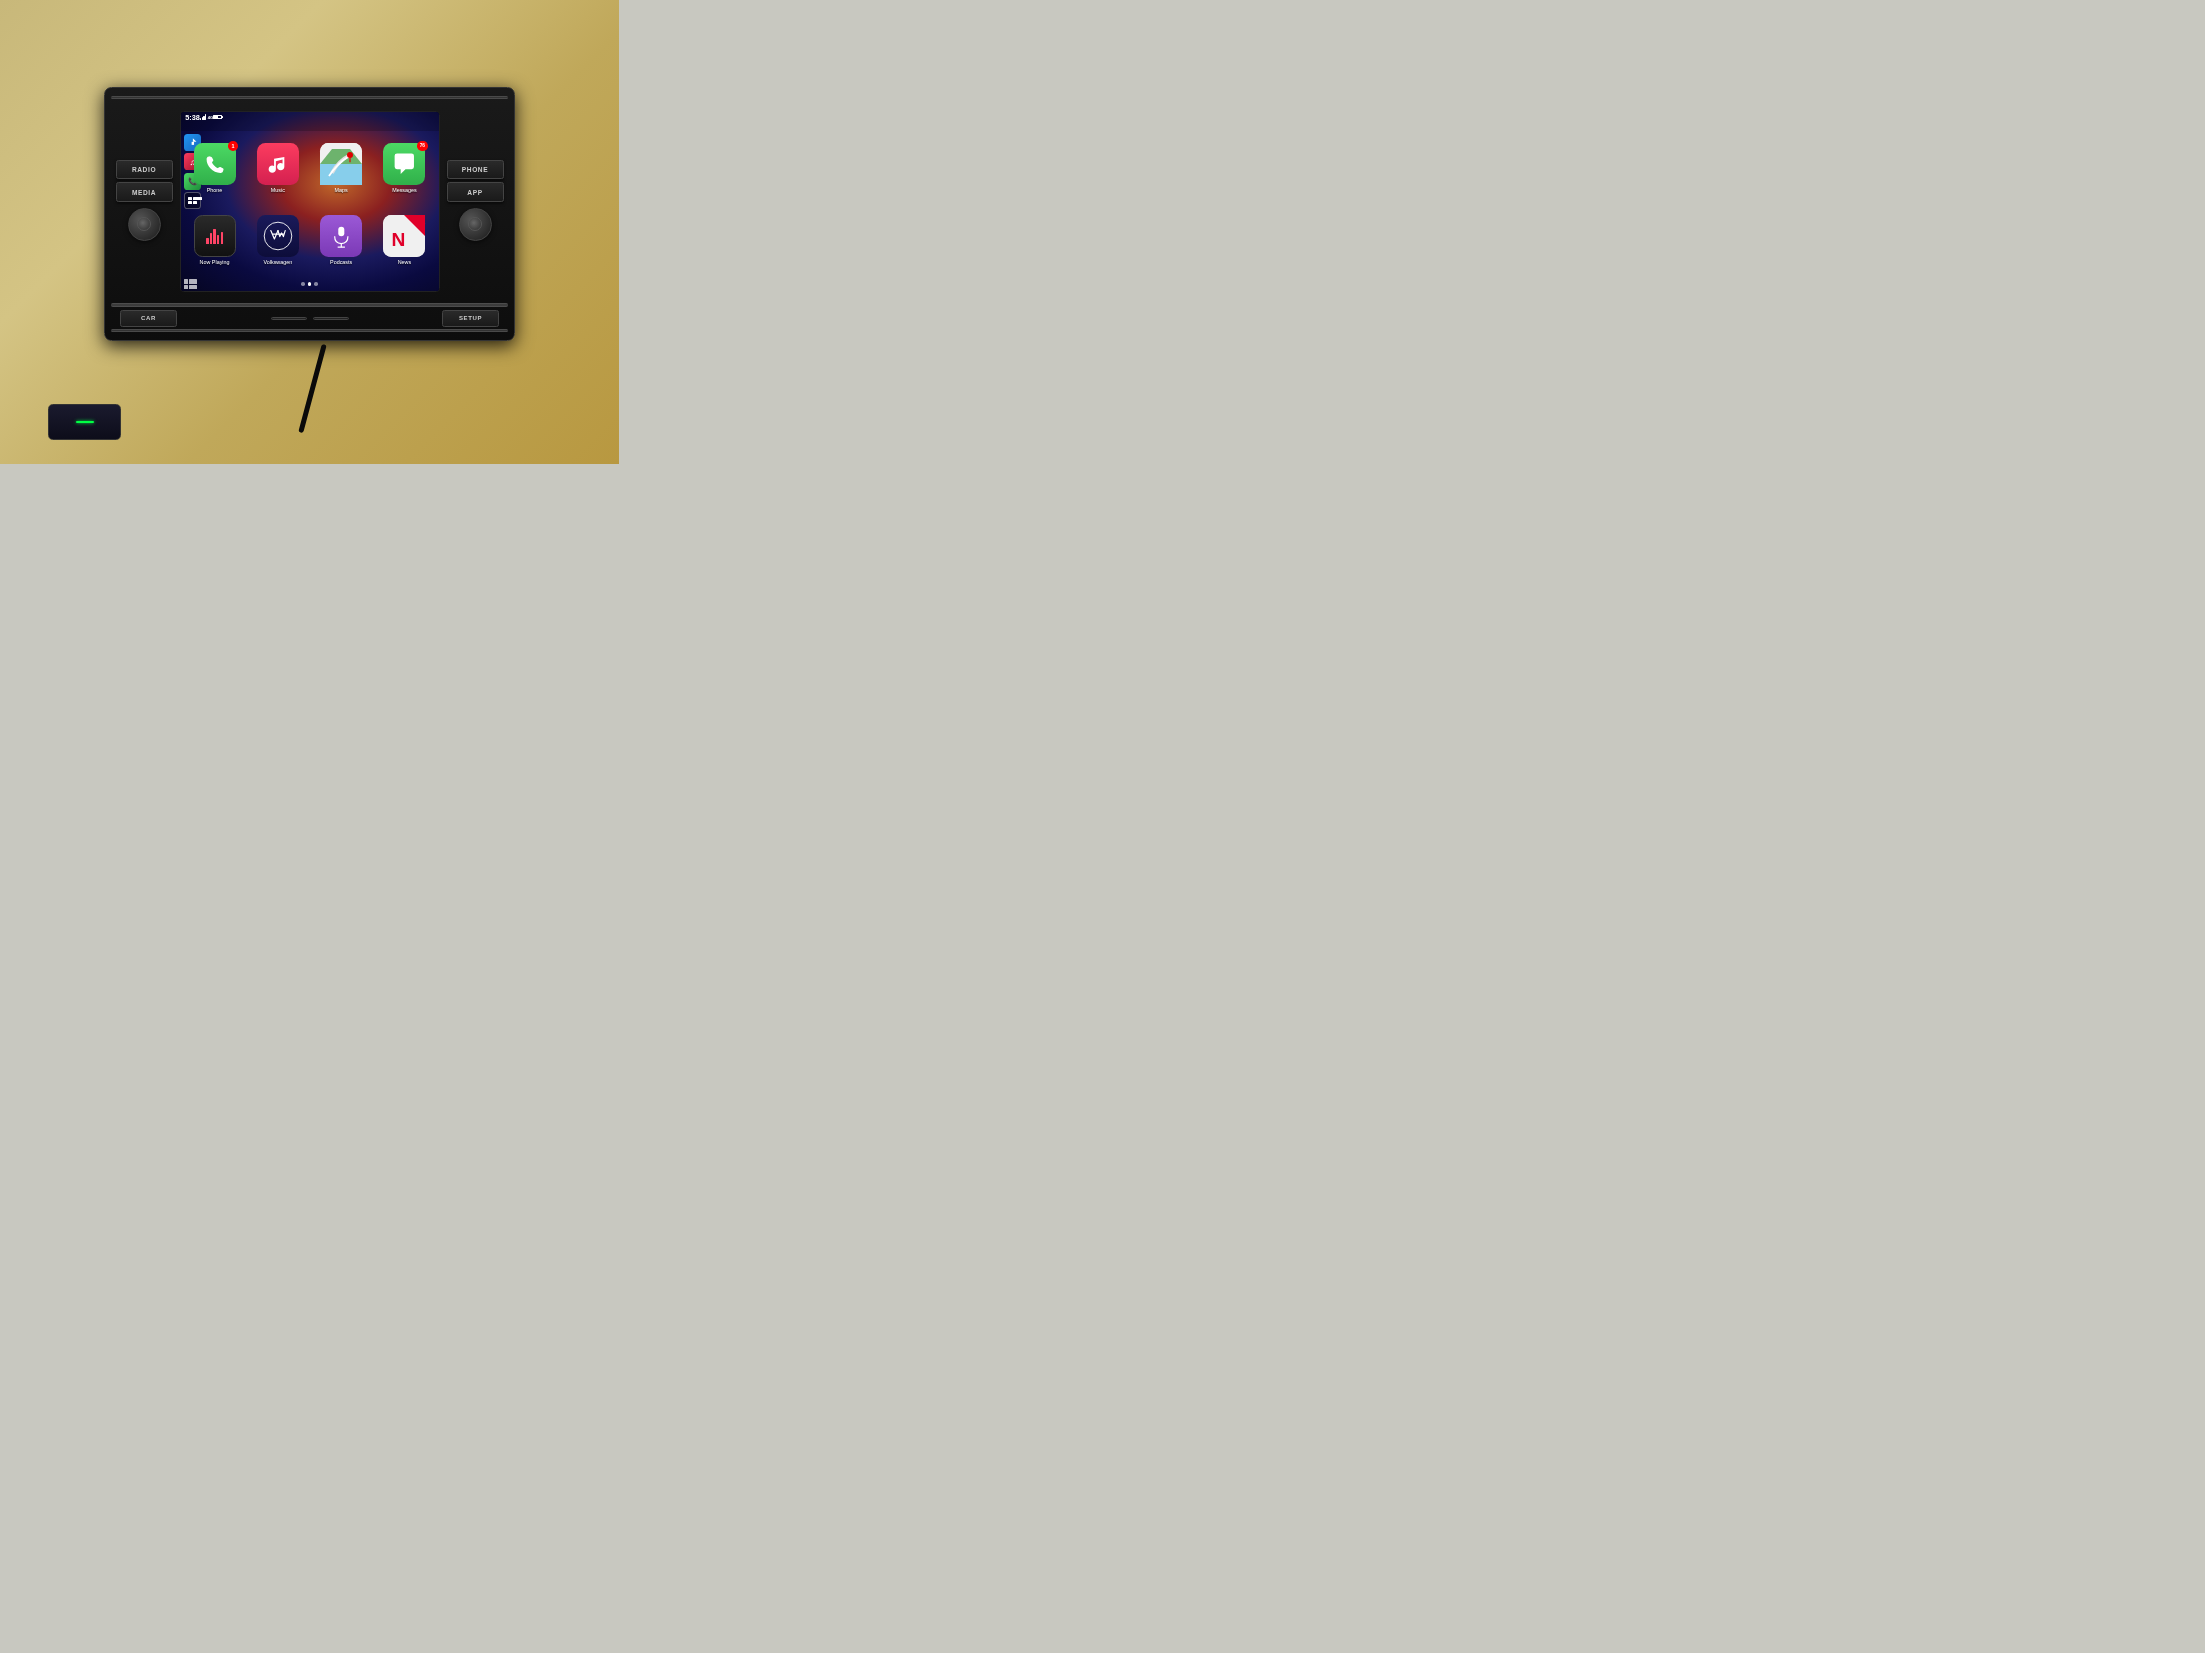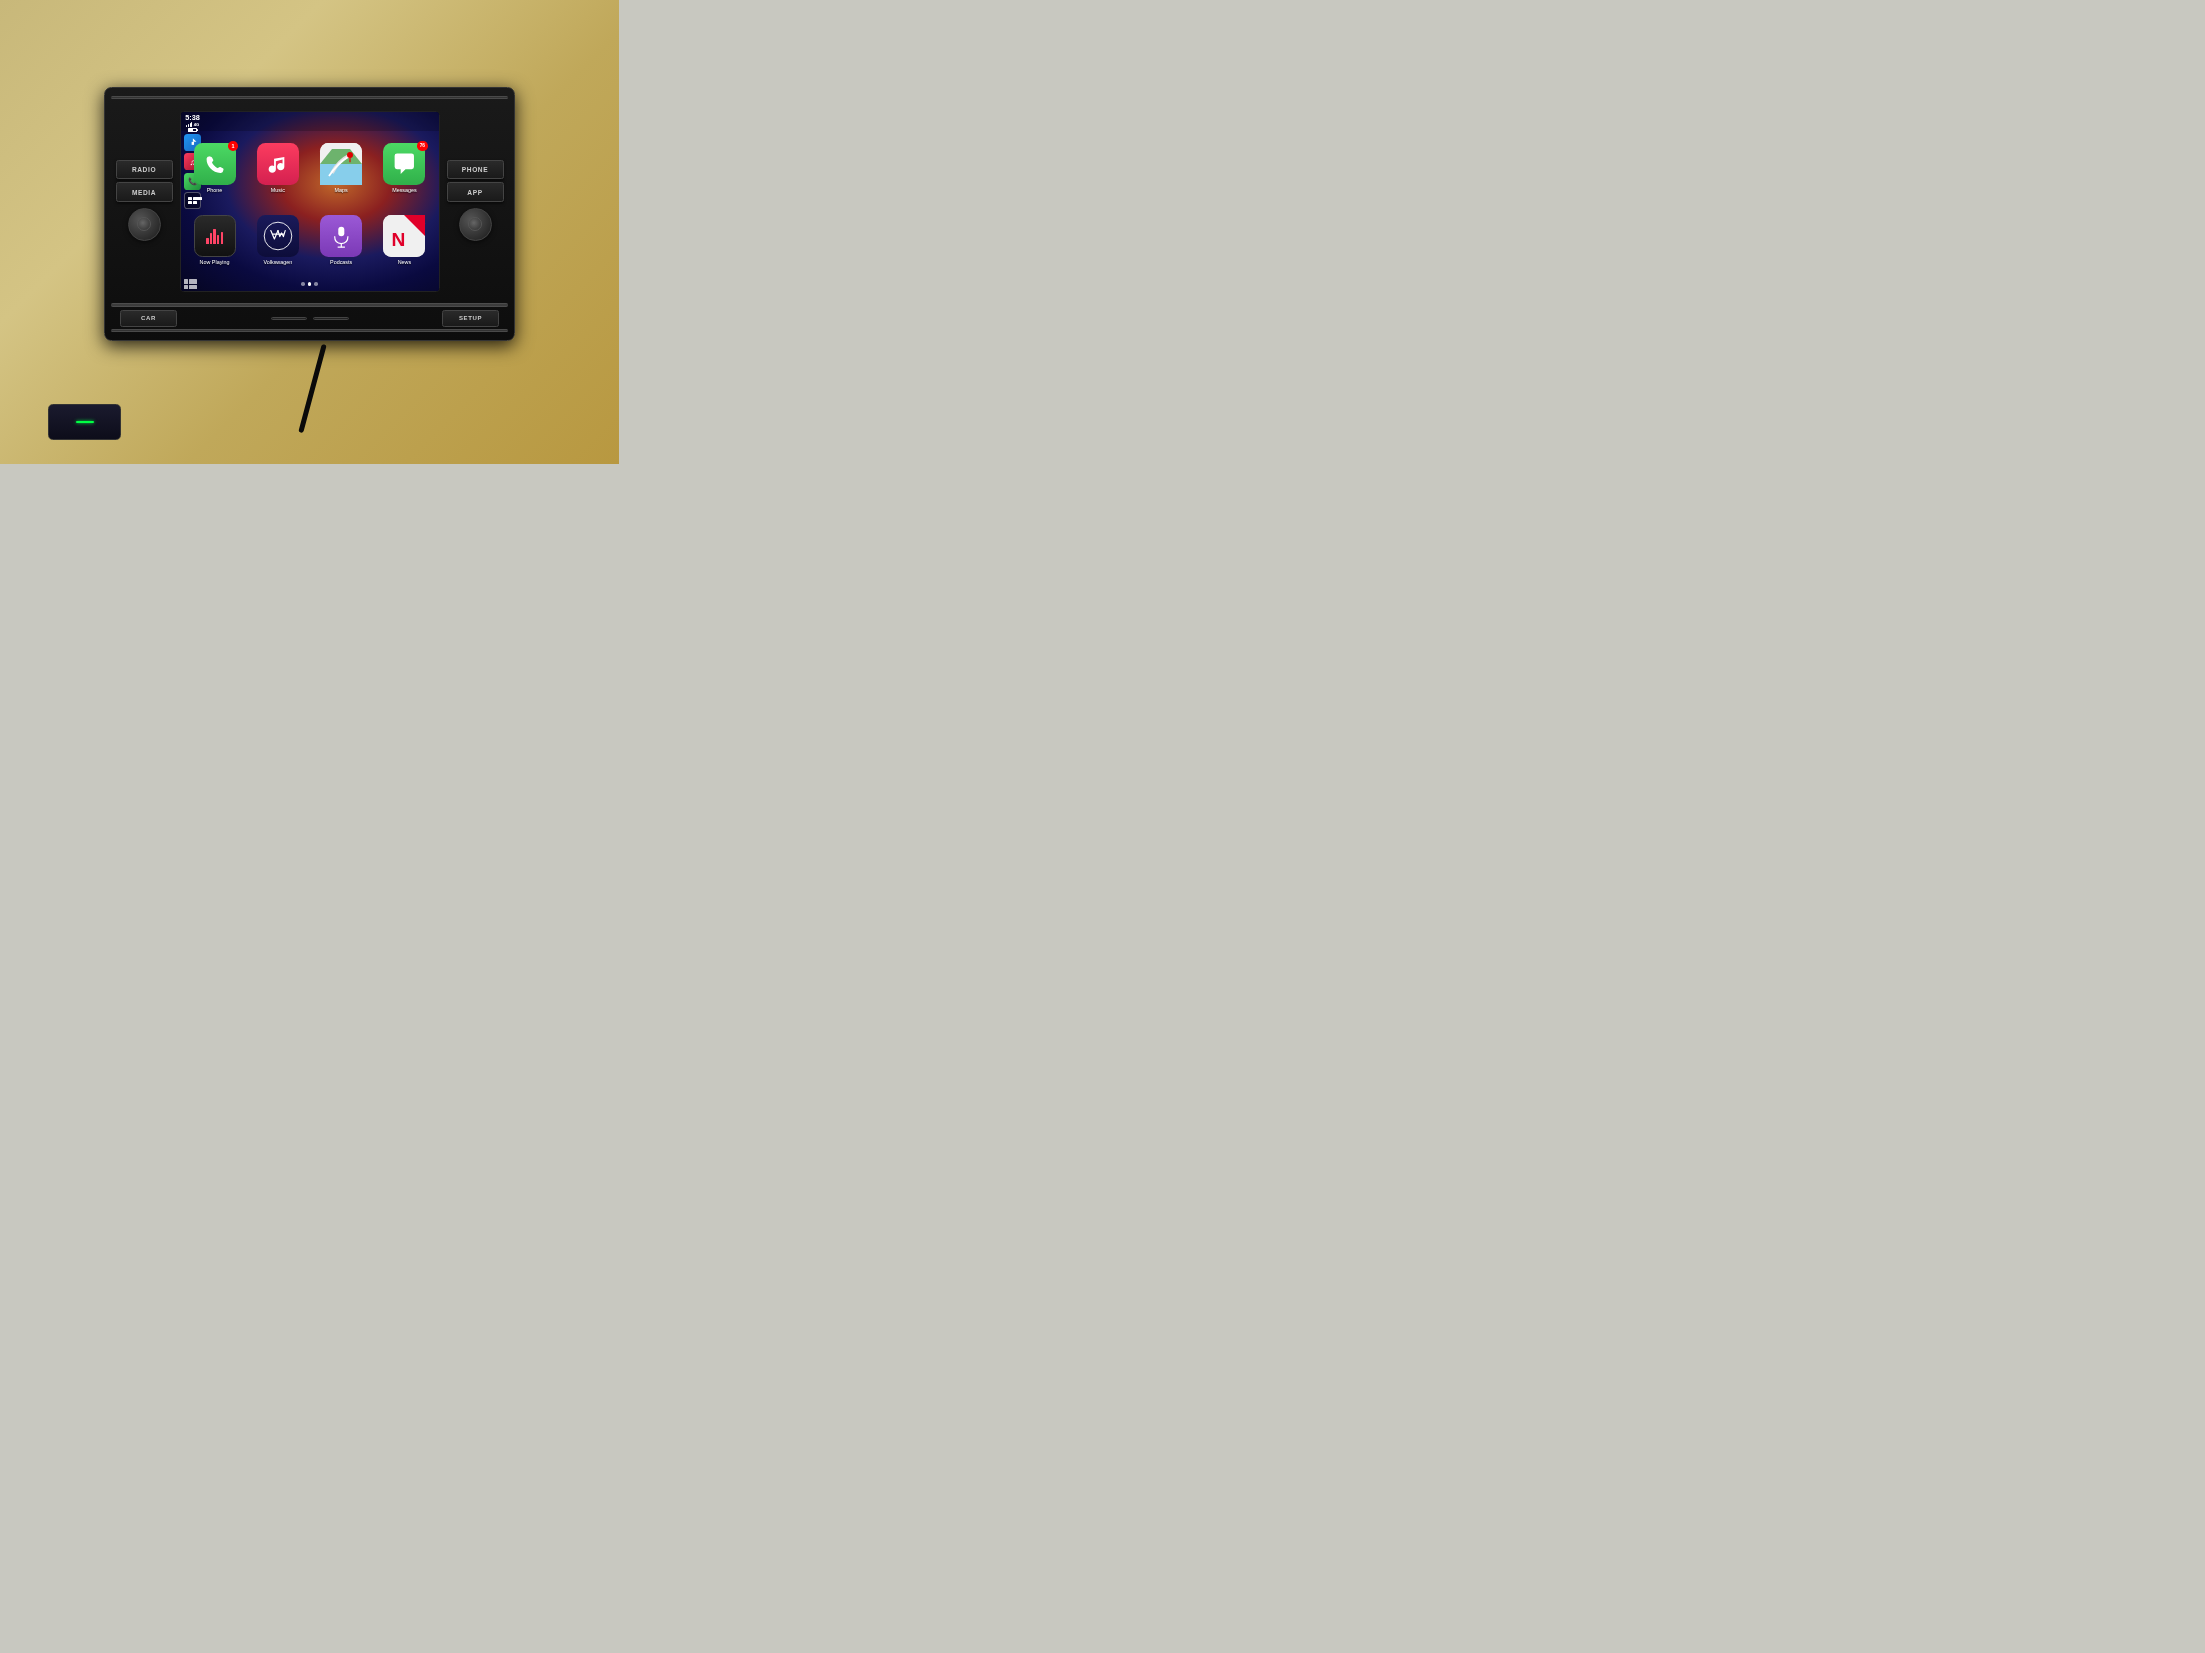--- a/index.html
+++ b/index.html
@@ -140,22 +140,22 @@
       height: 19.3px;
       display: flex;
       align-items: flex-start;
       padding: 2.4px 4.8px 0 4.8px;
       background: rgba(0,0,0,0.2);
       flex-shrink: 0;
     }
 
     .status-left {
       display: flex;
-      flex-direction: column;
-      align-items: center;
+      flex-direction: row;
+      align-items: flex-start;
     }
 
     .status-time {
       color: white;
       font-size: 7.3px;
       font-weight: bold;
       line-height: 1;
     }
 
     .status-signal {

